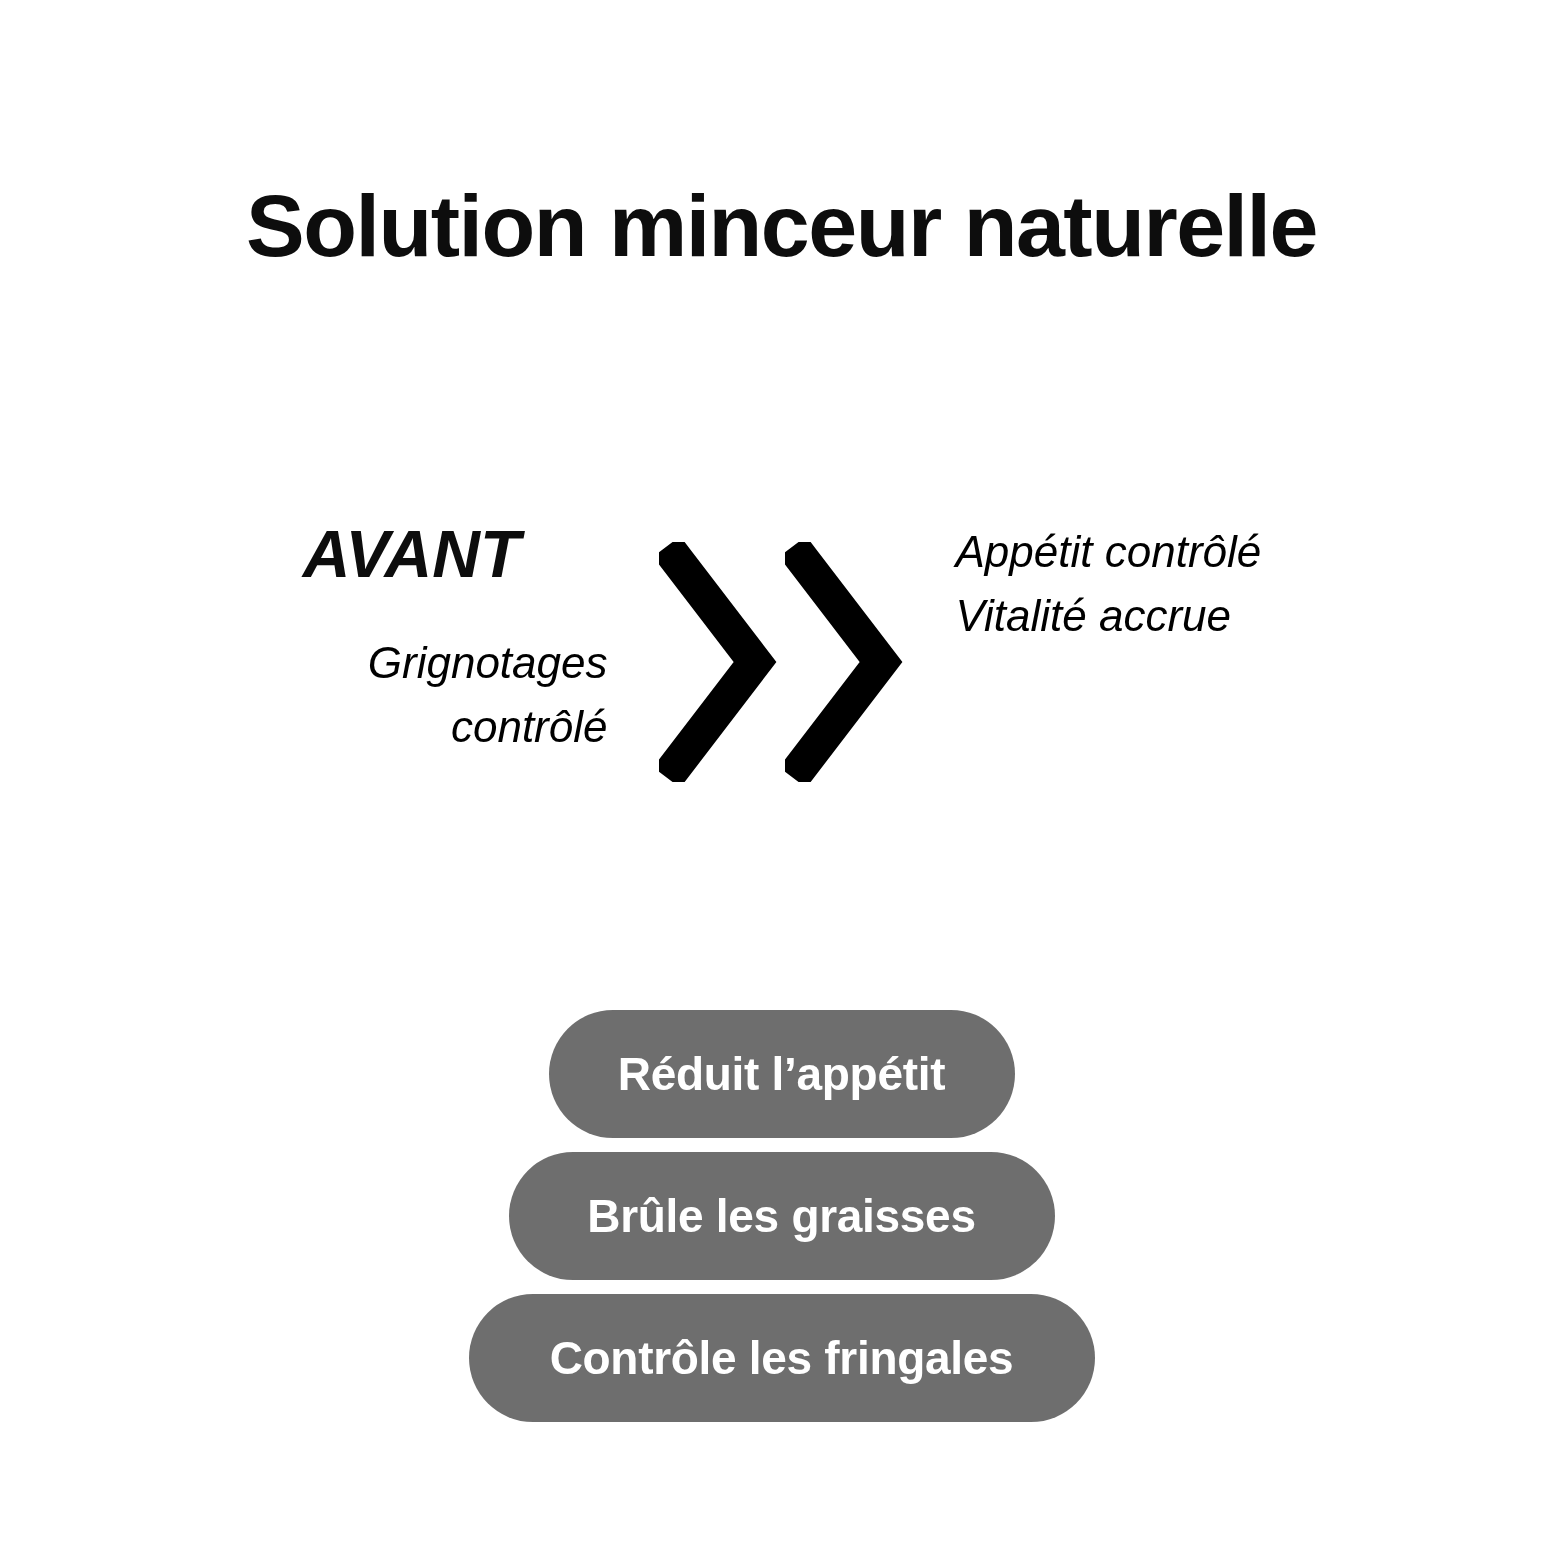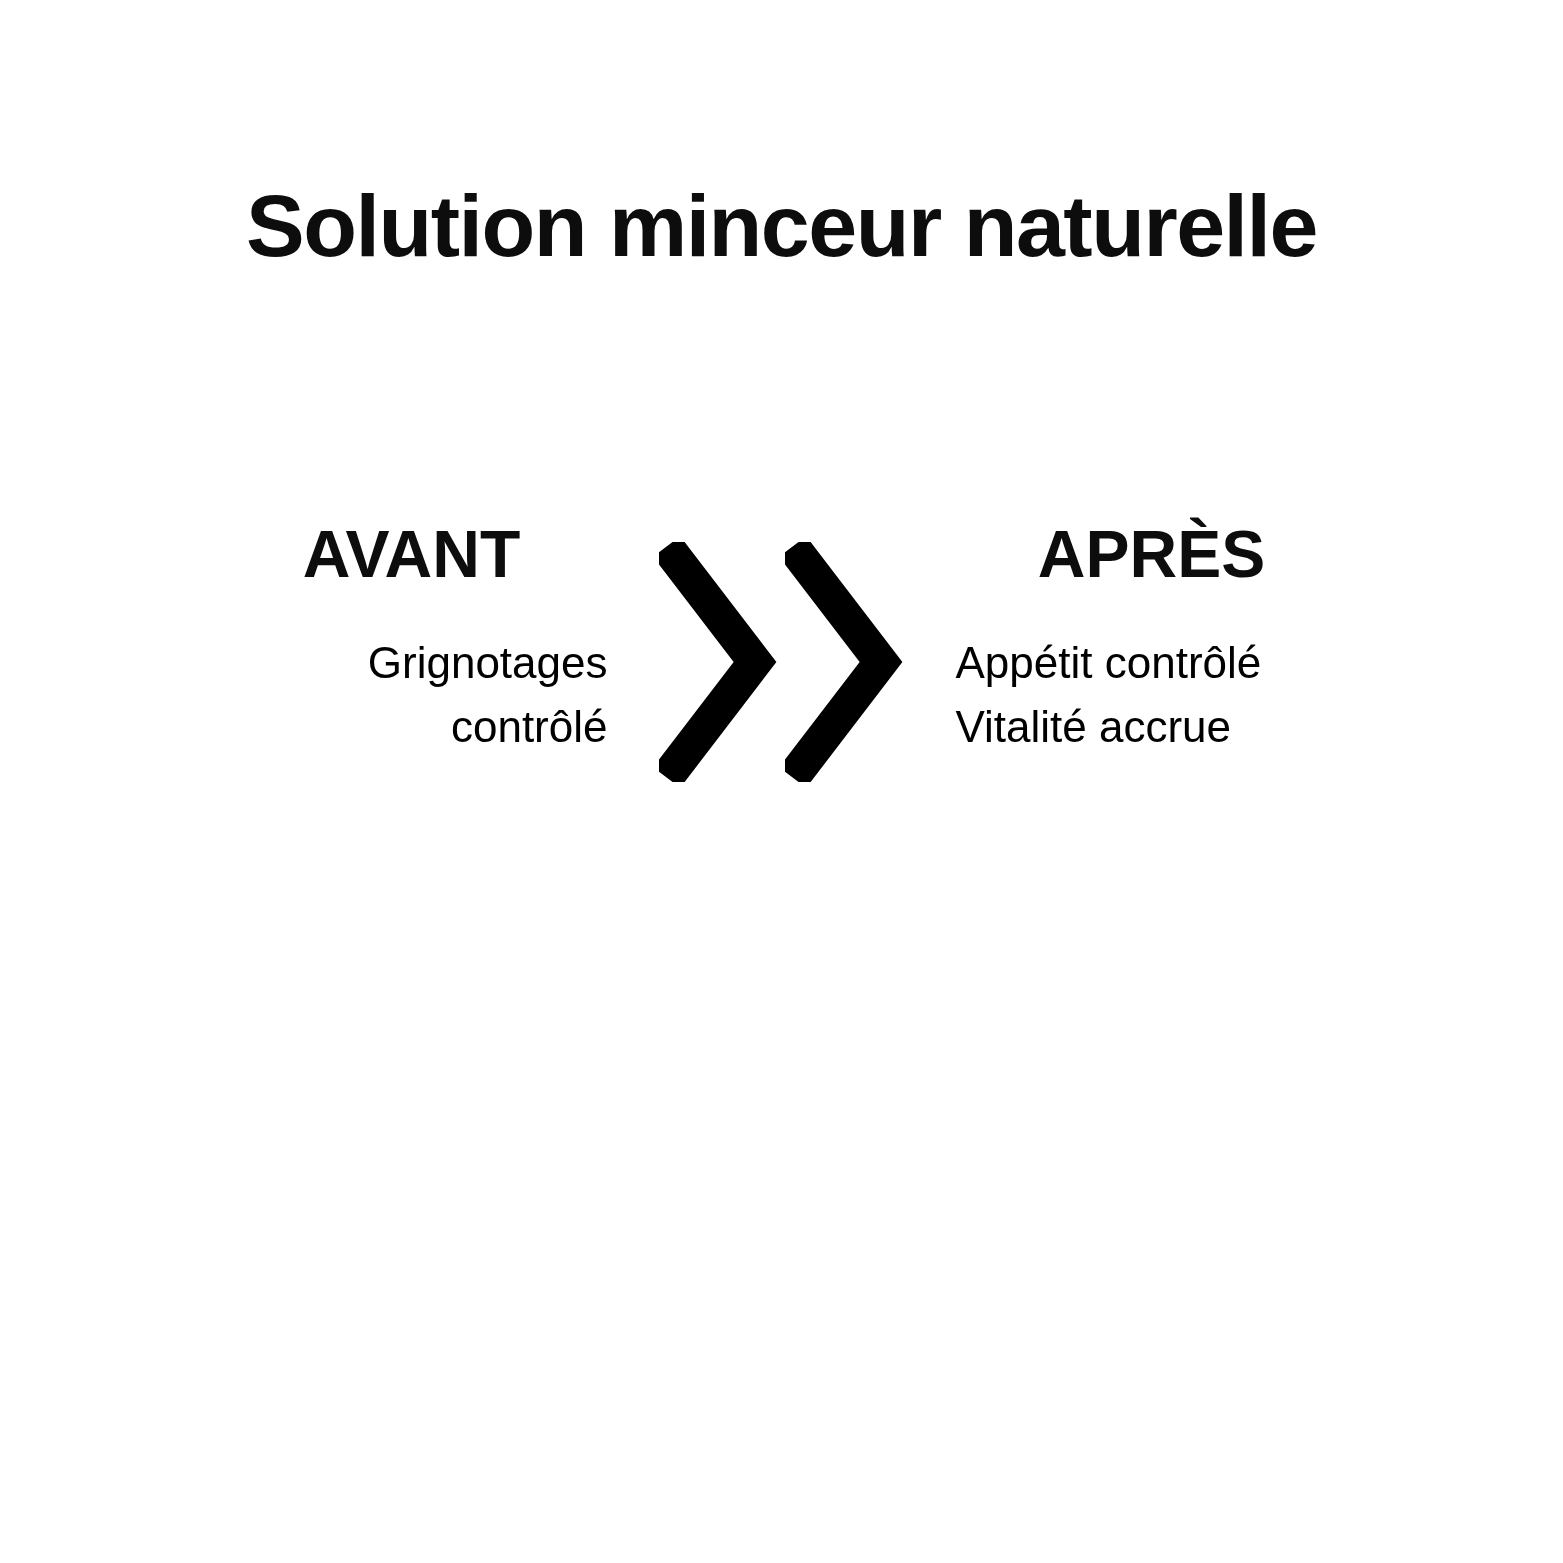--- a/index.html
+++ b/index.html
@@ -47,20 +47,21 @@
     width: 100%;
     height: 300px;
     display: flex;
     align-items: flex-start;
     justify-content: center;
   }
 
   .col {
     width: 430px;
     box-sizing: border-box;
+    font-style: italic;
   }
   .col-before { text-align: center; padding-right: 10px; }
   .col-after  { text-align: center; padding-left: 10px; }
 
   .col-heading {
     font-size: 66px;
     font-weight: 700;
     letter-spacing: 0px;
     color: #0d0d0d;
     margin: 0 0 42px 0;
@@ -136,23 +137,27 @@
     <div class="chevrons">
       <svg width="120" height="240" viewBox="0 0 120 240" aria-hidden="true">
         <path d="M18 18 L96 120 L18 222" fill="none" stroke="#000000" stroke-width="34" stroke-linecap="square" stroke-linejoin="miter"></path>
       </svg>
       <svg width="120" height="240" viewBox="0 0 120 240" aria-hidden="true">
         <path d="M18 18 L96 120 L18 222" fill="none" stroke="#000000" stroke-width="34" stroke-linecap="square" stroke-linejoin="miter"></path>
       </svg>
     </div>
 
     <div class="col col-after">
-      <div class="col-heading">APRÈS</div>
       <div class="col-lines">
         <div>Appétit contrôlé</div>
         <div>Vitalité accrue</div>
       </div>
     </div>
 
   </div>
 
+  <div class="pills">
+    <div class="pill pill-1">Réduit l’appétit</div>
+    <div class="pill pill-2">Brûle les graisses</div>
+    <div class="pill pill-3">Contrôle les fringales</div>
+  </div>
 
 </div>
 
 </body></html>

